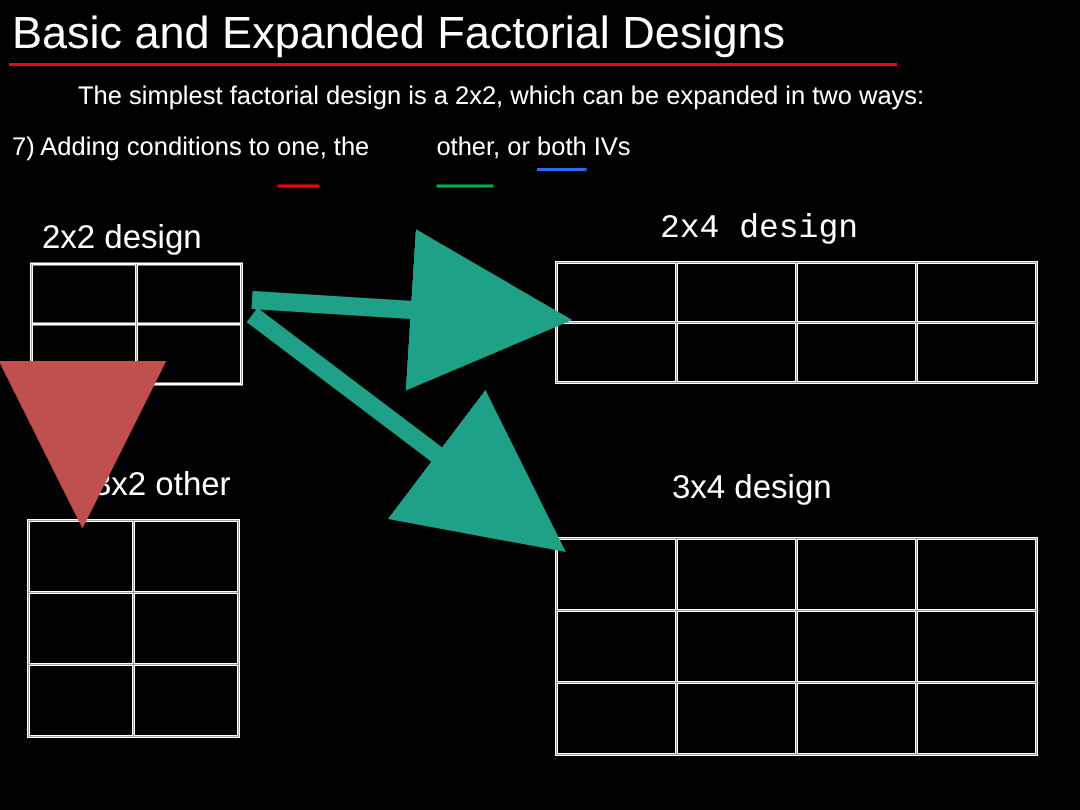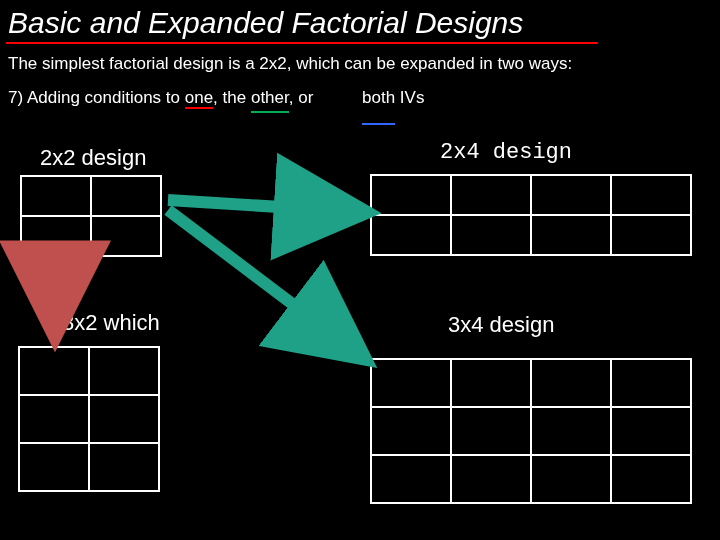--- a/index.html
+++ b/index.html
@@ -10,57 +10,57 @@
     color: #fff;
     font-family: Arial, Helvetica, sans-serif;
     position: relative;
     overflow: hidden;
   }
   .title {
     font-size: 30px;
     font-weight: 400;
     padding: 6px 8px 2px 8px;
     font-family: "Comic Sans MS", "Comic Sans", cursive, Arial, sans-serif;
-    font-style: italic;
   }
   .title-underline {
     height: 2px;
     background: #ff0000;
     margin: 0 6px 8px 6px;
     width: 592px;
   }
   .subtitle {
     font-size: 17px;
     padding: 2px 8px 10px 8px;
+    margin-left: 44px;
   }
   .line1 {
     font-size: 17px;
     padding: 4px 8px 8px 8px;
   }
-  .u-red { border-bottom: 2px solid #ff0000; padding-bottom: 0px; }
-  .u-green { border-bottom: 2px solid #00b050; padding-bottom: 4px; }
-  .u-blue { border-bottom: 2px solid #3366ff; padding-bottom: 16px; margin-left: 44px; }
+  .u-red { border-bottom: 2px solid #ff0000; padding-bottom: 16px; }
+  .u-green { border-bottom: 2px solid #00b050; padding-bottom: 16px; margin-left: 40px; }
+  .u-blue { border-bottom: 2px solid #3366ff; padding-bottom: 5px; }
 
   .design-label {
     position: absolute;
     font-size: 22px;
     color: #fff;
   }
   .grid {
     position: absolute;
     border: 1px solid #fff;
   }
   .grid .row { display: flex; }
   .grid .cell {
     border: 1px solid #fff;
     background: #000;
   }
 
   
-  .lbl-2x2 { left: 40px; top: 145px; }
+  .lbl-2x2 { left: 28px; top: 145px; }
   .grid-2x2 { left: 20px; top: 175px; }
   .grid-2x2 .cell { width: 70px; height: 40px; }
 
   
   .lbl-2x4 { left: 440px; top: 140px; font-family: Liberation Mono, monospace; }
   .grid-2x4 { left: 370px; top: 174px; }
   .grid-2x4 .cell { width: 80px; height: 40px; }
 
   
   .lbl-3x2 { left: 62px; top: 310px; }
@@ -112,21 +112,21 @@
       <div class="cell"></div>
     </div>
     <div class="row">
       <div class="cell"></div>
       <div class="cell"></div>
       <div class="cell"></div>
       <div class="cell"></div>
     </div>
   </div>
 
-<div class="design-label lbl-3x2">3x2 which</div>
+<div class="design-label lbl-3x2">3x2 other</div>
 <div class="grid grid-3x2">
     <div class="row">
       <div class="cell"></div>
       <div class="cell"></div>
     </div>
     <div class="row">
       <div class="cell"></div>
       <div class="cell"></div>
     </div>
     <div class="row">

